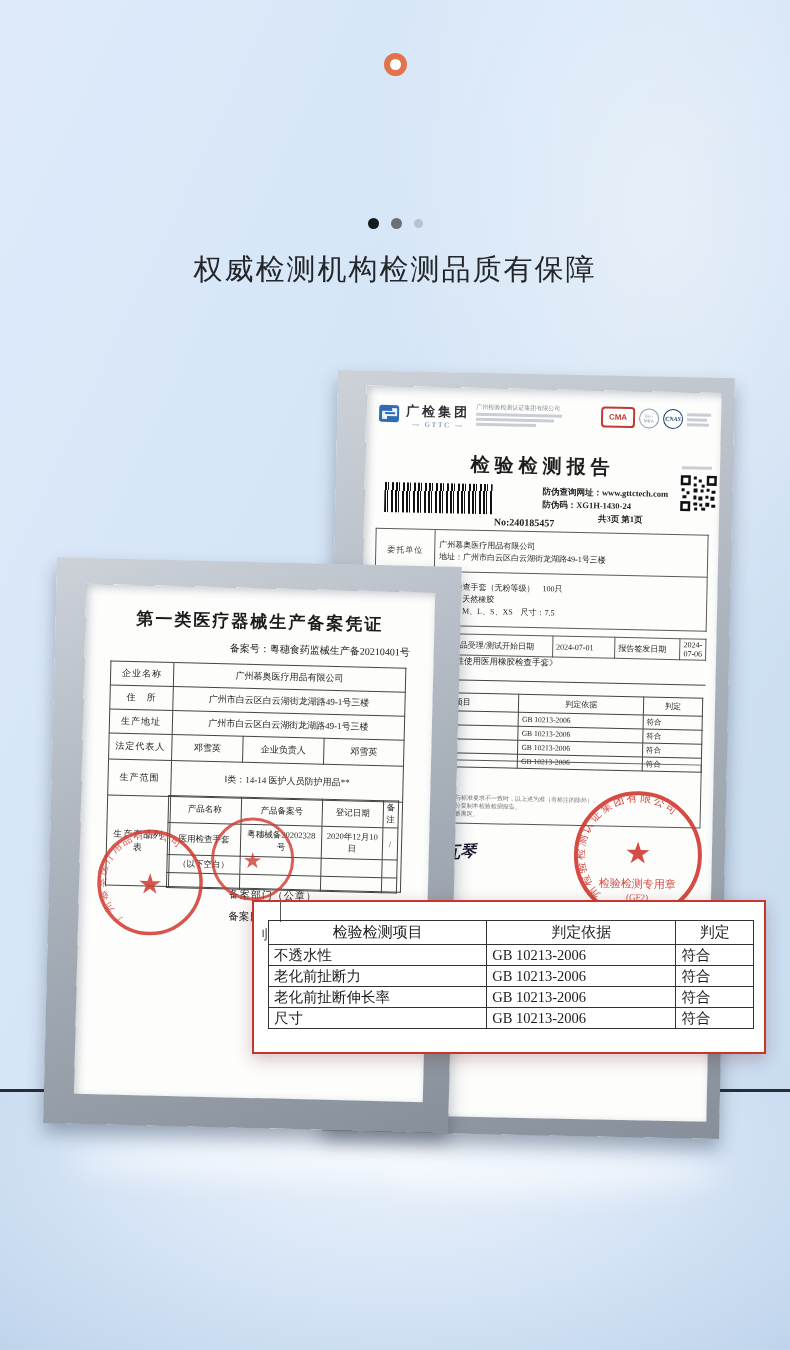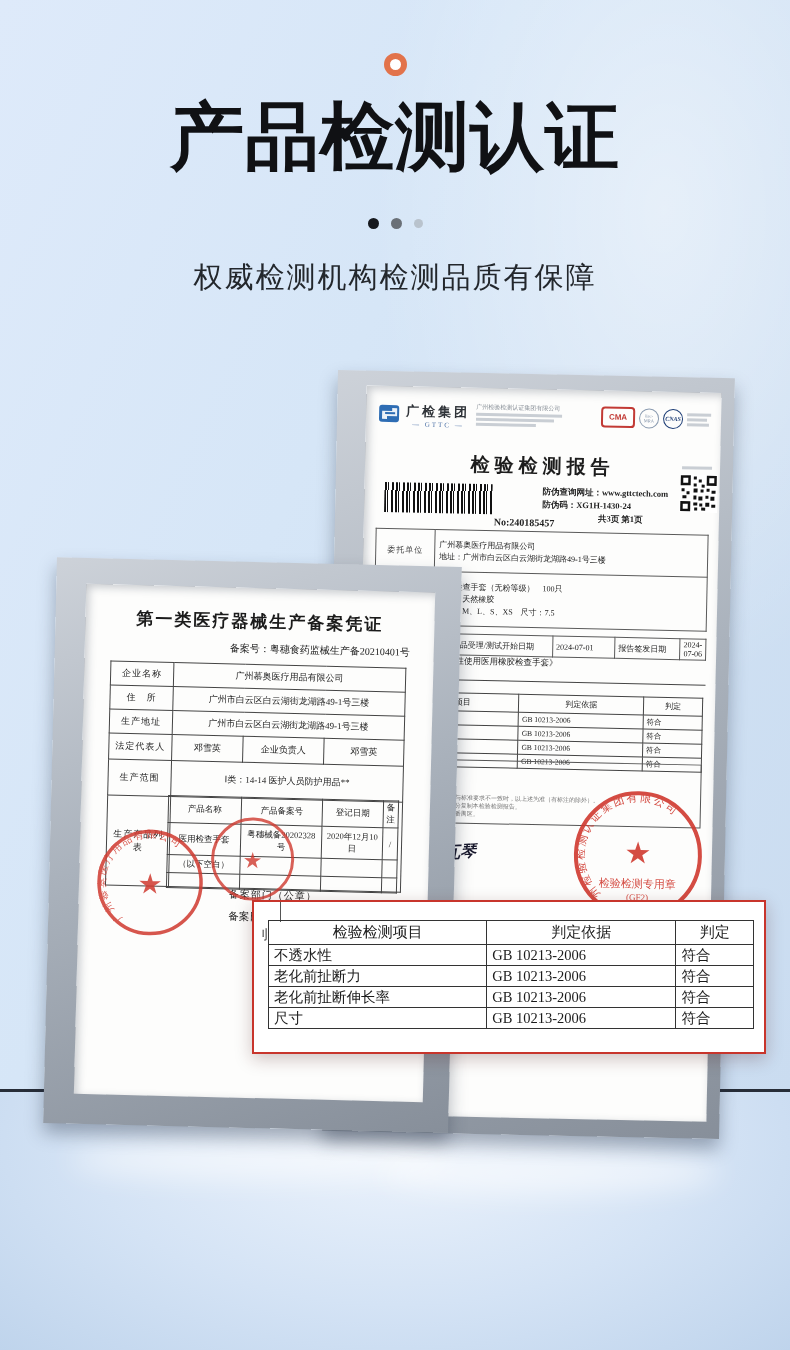--- a/index.html
+++ b/index.html
@@ -17,21 +17,21 @@
   .ring{position:absolute;left:384px;top:53px;width:21px;height:21px;border:6px solid #E2734B;
     border-radius:50%;background:#fff;box-sizing:border-box;width:23px;height:23px;}
   .page-title{position:absolute;left:0;top:88px;width:790px;text-align:center;
     font-size:74px;font-weight:800;letter-spacing:1px;color:#101114;}
   .dots{position:absolute;left:0;top:218px;width:790px;display:flex;justify-content:center;
     align-items:center;gap:12px;}
   .dot{border-radius:50%;}
   .dot1{width:11px;height:11px;background:#16191e;}
   .dot2{width:11px;height:11px;background:#6a7077;}
   .dot3{width:9px;height:9px;background:#b9c3cd;}
-  .page-subtitle{position:absolute;left:0;top:258px;width:790px;text-align:center;
+  .page-subtitle{position:absolute;left:0;top:250px;width:790px;text-align:center;
     font-size:29px;color:#23272c;letter-spacing:2px;}
 
   
   .frame{position:absolute;box-sizing:border-box;
     background:linear-gradient(160deg,#cdd2d9 0%,#aab2bc 45%,#878f9a 100%);
     box-shadow:0 10px 18px rgba(30,40,60,.35);}
   .frame-right{left:330px;top:374px;width:397px;height:761px;padding:15px 13px 17px 29px;
     transform:rotate(1.2deg);z-index:2;}
   .frame-left{left:50px;top:562px;width:405px;height:566px;padding:26px 26px 30px 30px;
     transform:rotate(1.4deg);z-index:3;}
@@ -111,21 +111,20 @@
 <body>
 
 <div class="stage">
   <div class="wall"></div>
   <div class="floor"></div>
   <div class="floor-line"></div>
   <div class="refl" style="left:70px;top:1140px;width:380px;height:40px;"></div>
   <div class="refl" style="left:380px;top:1150px;width:340px;height:44px;"></div>
 
   <div class="ring"></div>
-  <div class="page-title">产品检测认证</div>
   <div class="dots">
     <div class="dot dot1"></div>
     <div class="dot dot2"></div>
     <div class="dot dot3"></div>
   </div>
   <div class="page-subtitle">权威检测机构检测品质有保障</div>
 
   <div class="frame frame-right">
     <div class="paper">
       <div class="rp-header">

